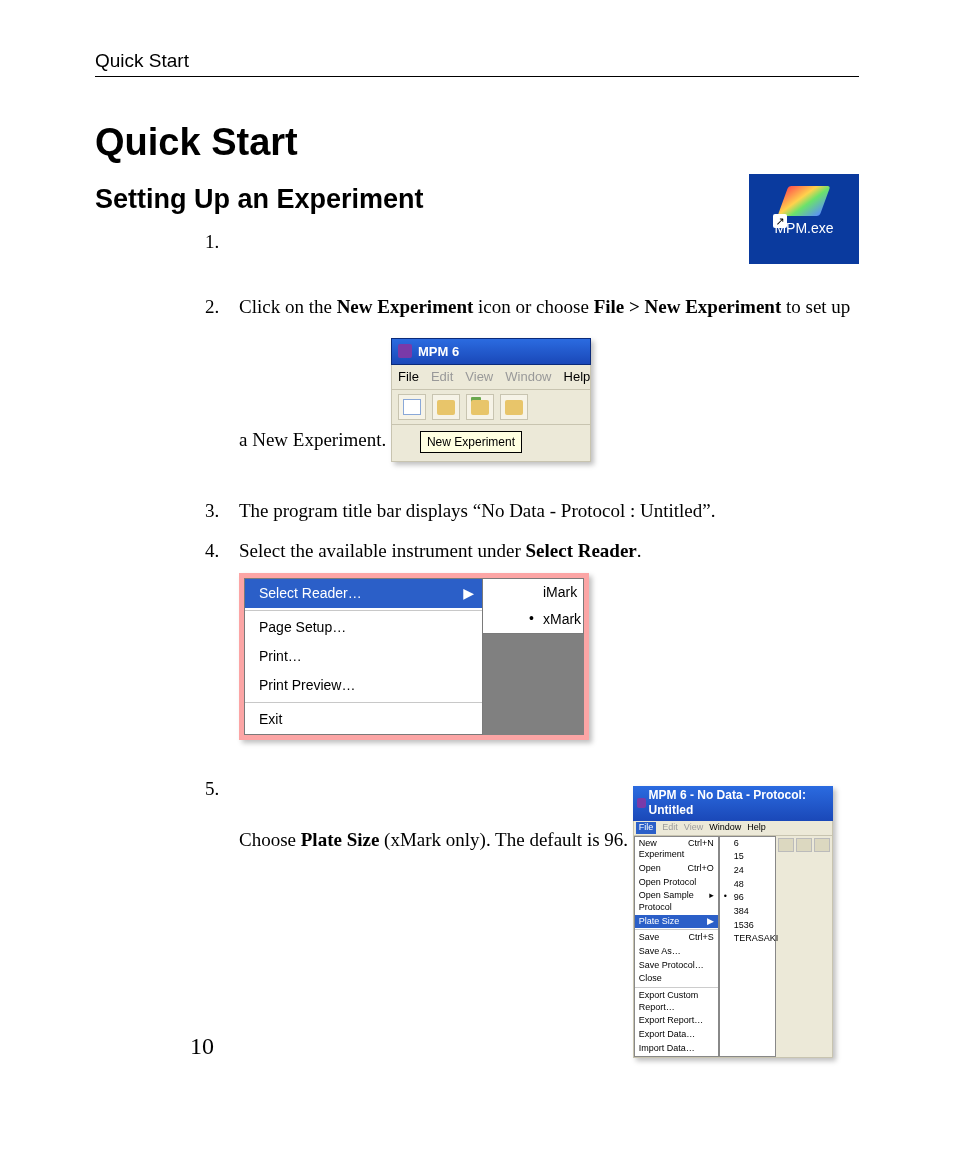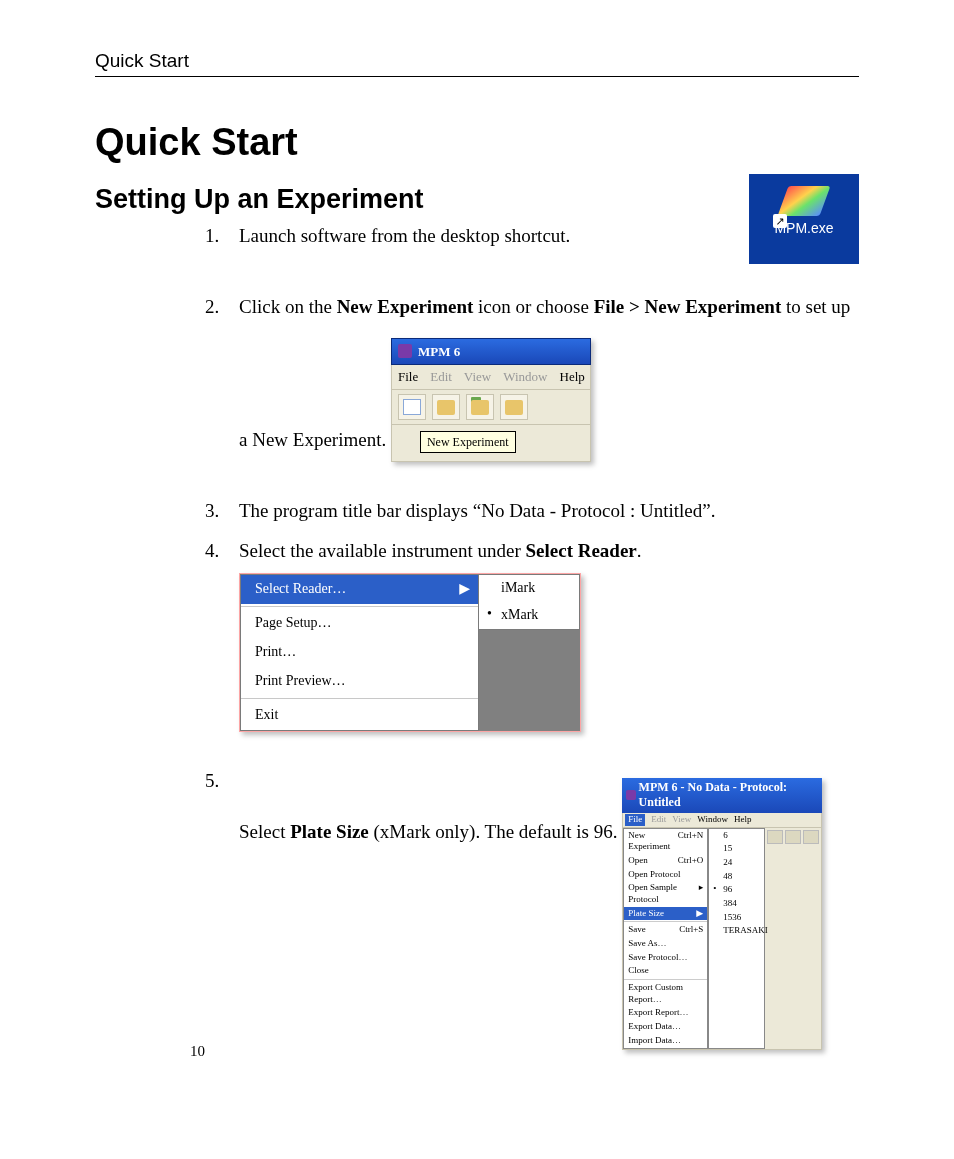--- a/index.html
+++ b/index.html
@@ -71,21 +71,21 @@
   .float-icon .shortcut-arrow {
     position:absolute; left:24px; top:40px;
     width:14px;height:14px;background:#fff;border-radius:2px;
     font-size:11px;color:#000;line-height:14px;
   }
   .float-icon .label { margin-top:4px; }
   .clear { clear:both; }
 
   
   .shot {
-    font-family: Liberation Serif, serif;
+    font-family: Liberation Sans, sans-serif;
     font-size: 13px;
     box-shadow: 3px 3px 5px rgba(0,0,0,0.25);
     margin: 12px 0 22px 0;
     display:inline-block;
   }
   .shot1 { width: 200px; }
   .shot1 .titlebar {
     background: linear-gradient(#2b6be0,#1a48b8);
     color:#fff; font-weight:bold;
     padding:4px 6px; font-size:13px;
@@ -109,29 +109,29 @@
   .shot1 .tooltip-row{
     background:#ece9d8;border:1px solid #c8c4b0;border-top:none;
     padding:6px 8px 8px 28px;
   }
   .shot1 .tooltip {
     display:inline-block;border:1px solid #000;background:#ffffe1;
     padding:2px 6px; font-size:12px;
   }
 
   
-  .shot2 {width:340px; background:#808080;border:1px solid #fca5a5;}
+  .shot2 {width:340px; background:#808080;border:5px solid #fca5a5;}
   .shot2 .menu{background:#fff;border:1px solid #7a7a7a;margin:0;}
   .shot2 .row{padding:5px 14px;position:relative;font-size:14px;}
   .shot2 .row.sel{background:#2b5fc8;color:#fff;}
   .shot2 .row.sel .arrow{position:absolute;right:8px;top:5px;color:#fff;}
   .shot2 hr{border:none;border-top:1px solid #c8c8c8;margin:2px 0;}
   .shot2 .flex{display:flex;}
   .shot2 .submenu{background:#fff;border:1px solid #7a7a7a;width:100px;margin-left:-1px;}
-  .shot2 .submenu .row{padding:4px 10px 4px 22px;font-size:14px;position:relative;}
+  .shot2 .submenu .row{padding:4px 10px 4px 22px;font-size:14px;position:relative;margin-left:38px;}
   .shot2 .submenu .dot::before{content:"•";position:absolute;left:8px;top:3px;}
   .shot2 .graypad{height:100px;}
   .shot2 .left{flex:1;}
 
   
   .shot3{width:200px;font-size:10px;line-height:1.3;}
   .shot3 .titlebar{
     background:linear-gradient(#2b6be0,#1a48b8);color:#fff;font-weight:bold;
     padding:2px 4px;font-size:12px;display:flex;gap:3px;align-items:center;
   }
@@ -146,21 +146,21 @@
   .shot3 .filemenu .r.sel{background:#2b5fc8;color:#fff;}
   .shot3 .filemenu .r.sel .arr{color:#fff;}
   .shot3 .filemenu hr{border:none;border-top:1px solid #ccc;margin:1px 0;}
   .shot3 .sizes{background:#fff;border:1px solid #888;width:55px;font-size:9px;}
   .shot3 .sizes .r{padding:1px 4px 1px 14px;position:relative;}
   .shot3 .sizes .r.dot::before{content:"•";position:absolute;left:4px;top:0;}
   .shot3 .toolstrip{background:#ece9d8;flex:1;padding:2px;}
   .shot3 .toolstrip .tb{display:flex;gap:2px;}
   .shot3 .toolstrip .ti{width:14px;height:12px;background:#dcd8c0;border:1px solid #bbb;}
 
-  .page-num{position:absolute;left:95px;bottom:50px;font-size:15px;}
+  .page-num{position:absolute;left:95px;bottom:50px;font-size:24px;}
   .page-wrap{position:relative;min-height:1060px;}
 </style>
 </head>
 <body>
 <div class="page-wrap">
 
 <div class="running-head">Quick Start</div>
 
 <h1>Quick Start</h1>
 
@@ -168,21 +168,20 @@
   <div class="glyph"></div>
   <div class="shortcut-arrow">↗</div>
   <div class="label">MPM.exe</div>
 </div>
 
 <h2>Setting Up an Experiment</h2>
 
 <ol class="steps">
   <li>
     <span class="num">1.</span>
-    <span>Launch software from the desktop shortcut.</span>
   </li>
 </ol>
 <div class="clear"></div>
 
 <ol class="steps" style="margin-top:30px;">
   <li>
     <span class="num">2.</span>
     <span>Click on the </span><span class="bold">New Experiment</span><span> icon or choose </span><span class="bold">File &gt; New Experiment</span><span> to set up a New Experiment.</span>
 
     <div class="shot shot1" style="margin-top:18px;">
@@ -240,21 +239,21 @@
             <div class="row dot">xMark</div>
           </div>
           <div class="graypad"></div>
         </div>
       </div>
     </div>
   </li>
 
   <li>
     <span class="num">5.</span>
-    <span>Select </span><span class="bold">Plate Size</span><span> (xMark only).  The default is 96.</span>
+    <span>Choose </span><span class="bold">Plate Size</span><span> (xMark only).  The default is 96.</span>
 
     <div class="shot shot3" style="margin-top:10px;">
       <div class="titlebar">
         <span class="ico"></span>
         <span>MPM 6 - No Data - Protocol: Untitled</span>
       </div>
       <div class="menubar">
         <span class="sel">File</span>
         <span class="dim">Edit</span>
         <span class="dim">View</span>

